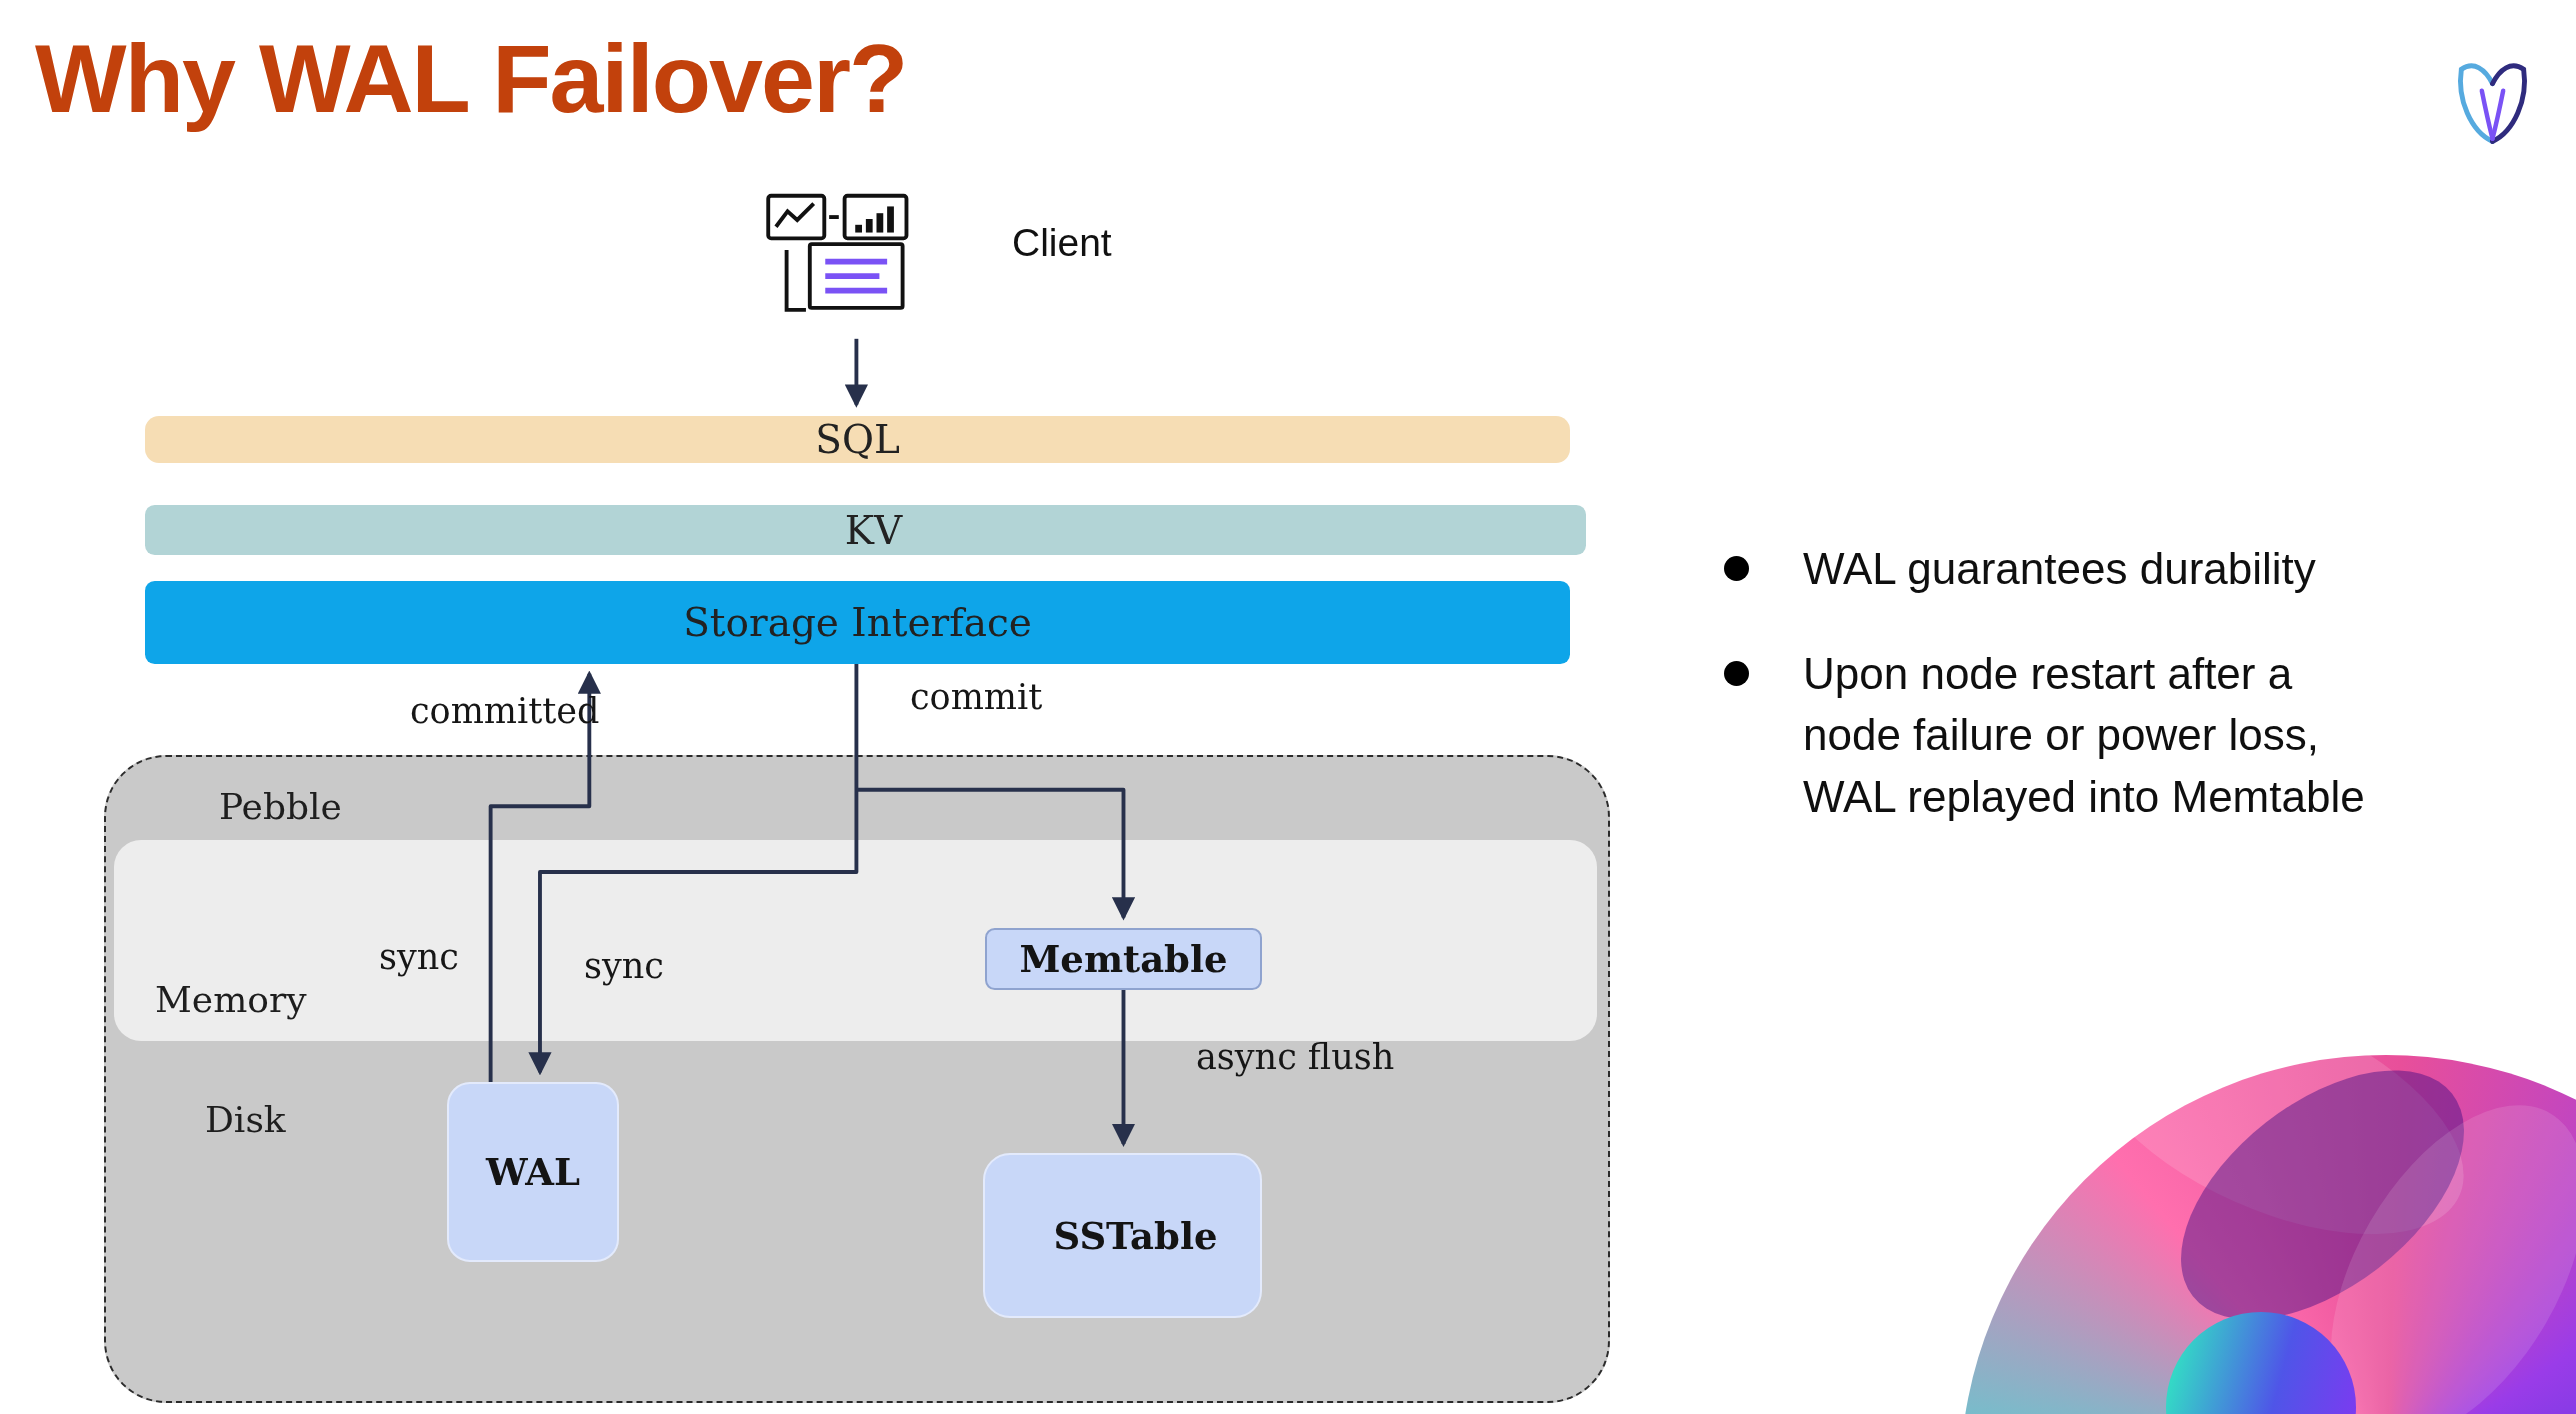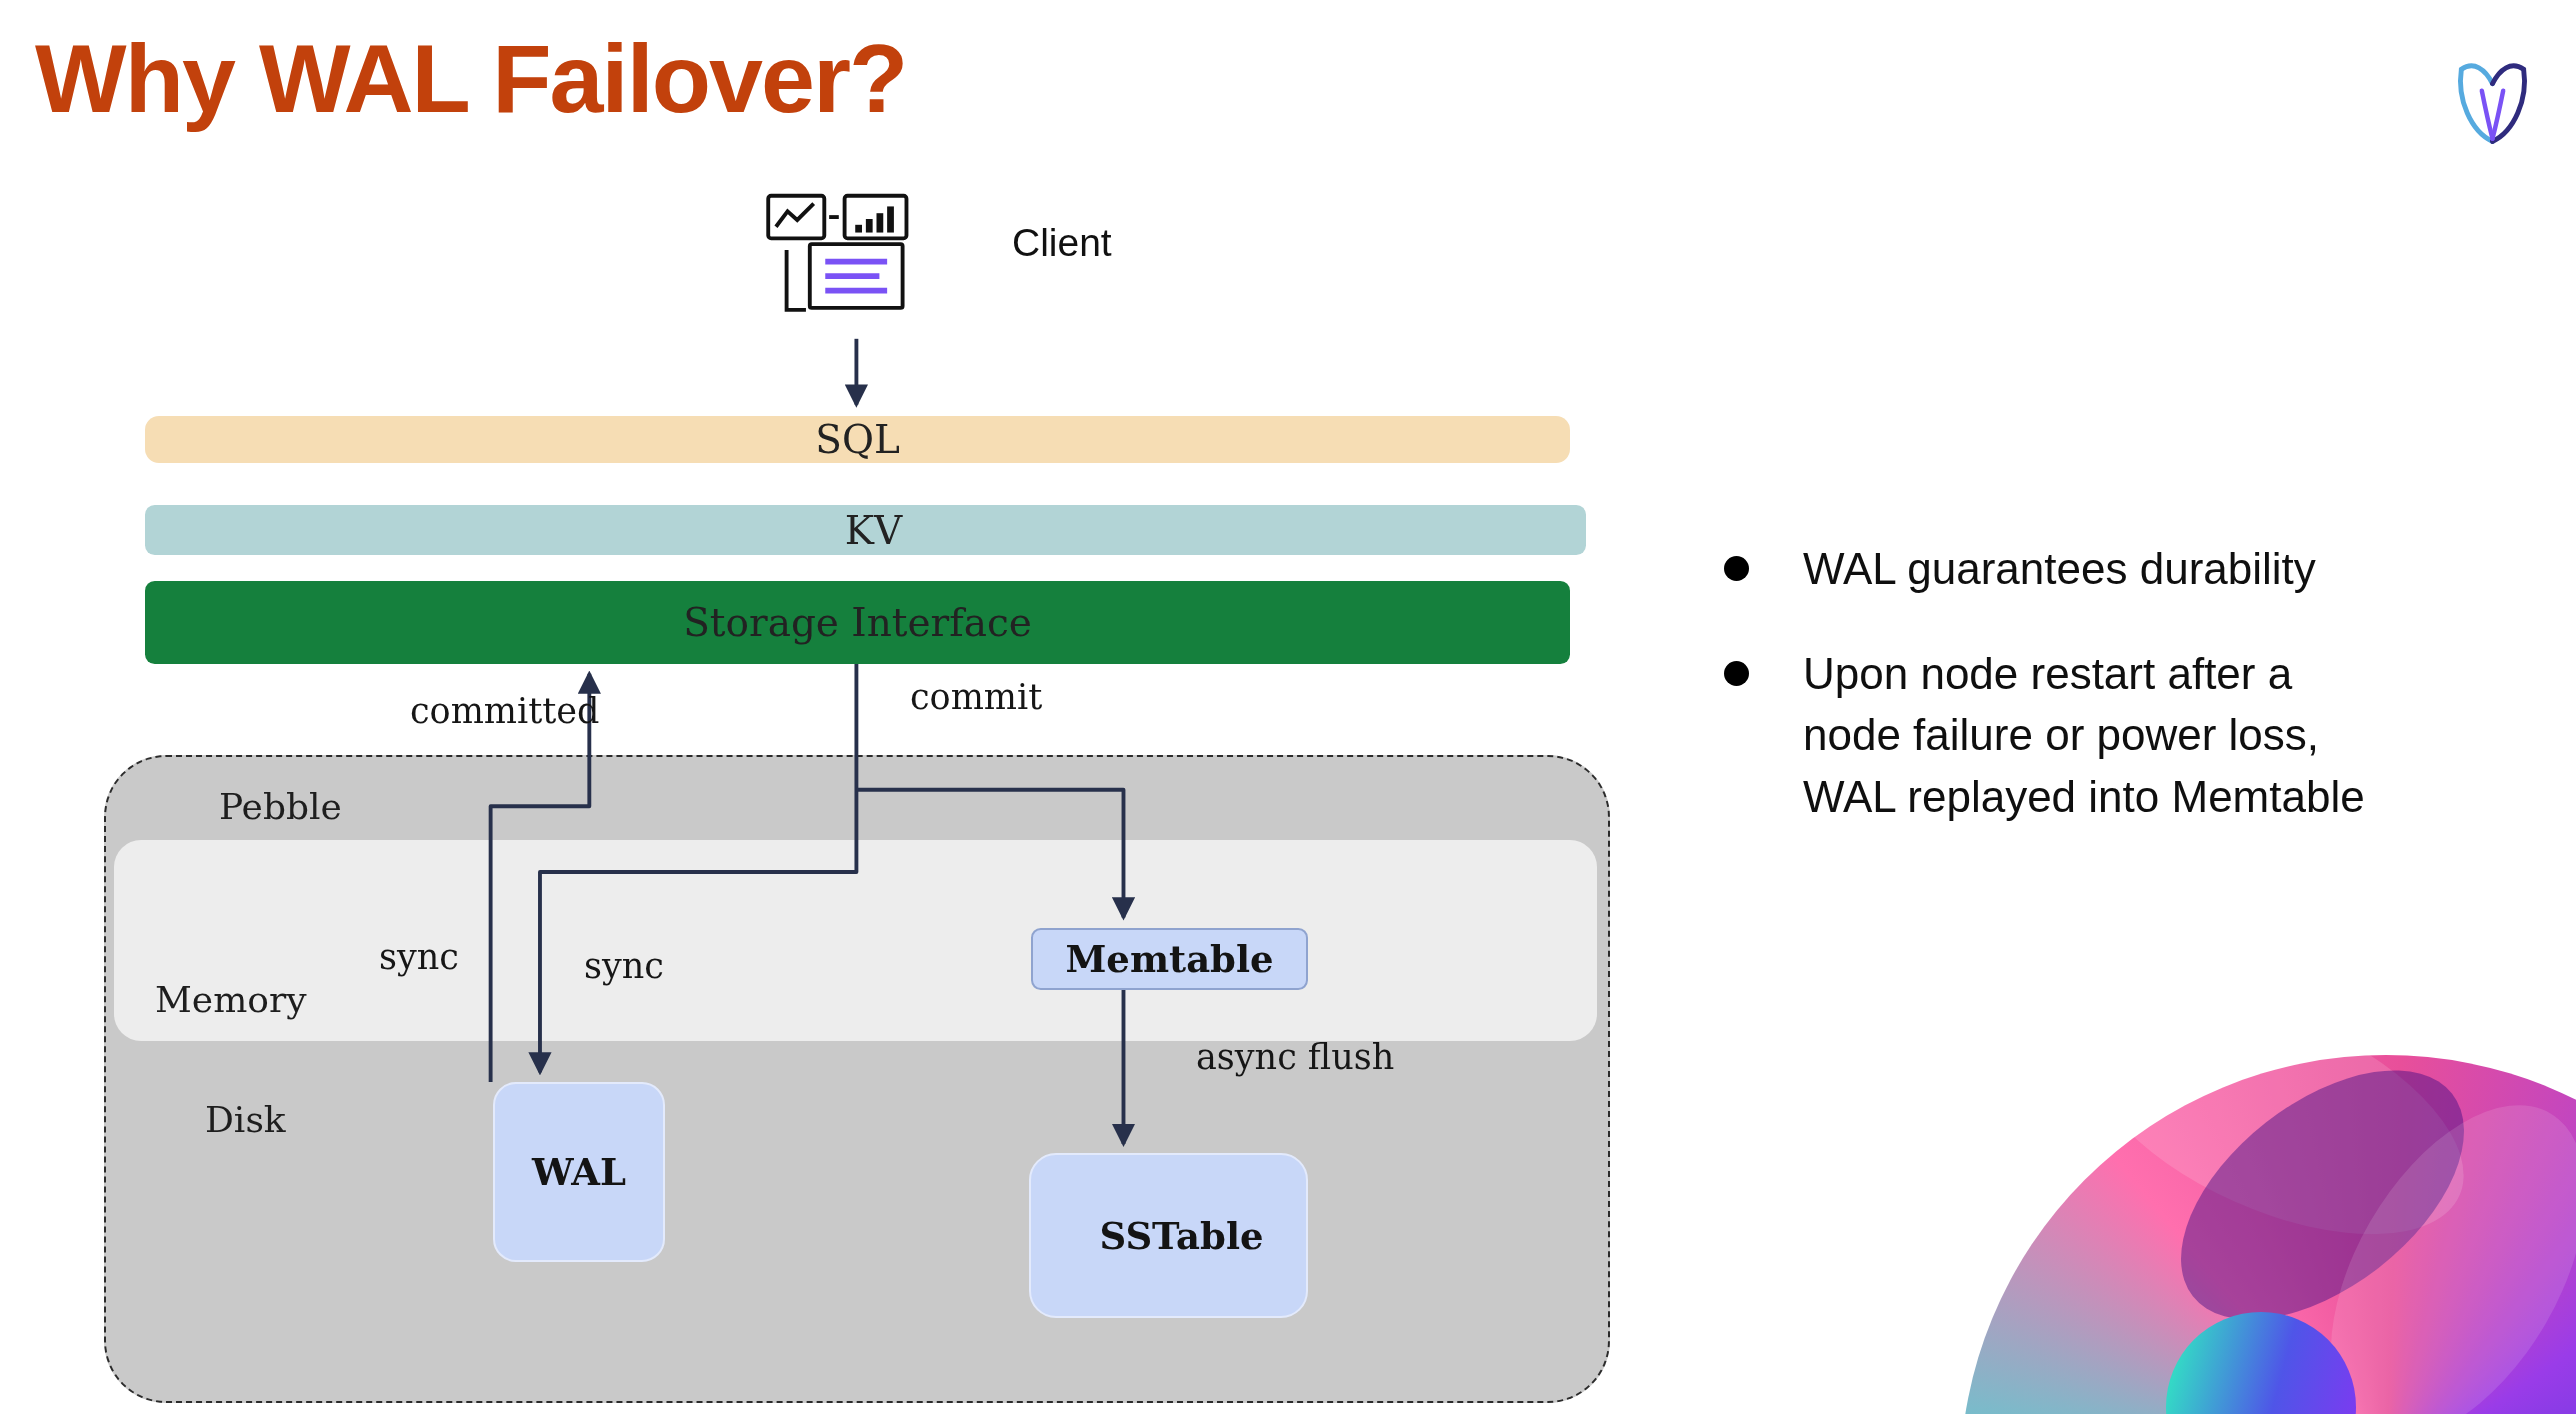--- a/index.html
+++ b/index.html
@@ -22,21 +22,21 @@
           border:2.9px dashed #2b2b2b;border-radius:62px;box-sizing:border-box;}
   .memory-band{position:absolute;left:114px;top:840px;width:1483px;height:201px;border-radius:27px;}
   .region-label{position:absolute;font-family:"DejaVu Serif",serif;font-size:36px;color:#1e1e1e;}
   #lbl-pebble{left:219px;top:786px;}
   #lbl-memory{left:155px;top:979px;}
   #lbl-disk{left:205px;top:1099px;}
 
   
   .node{position:absolute;display:flex;align-items:center;justify-content:center;
         font-family:"DejaVu Serif",serif;font-weight:bold;font-size:37px;color:#141414;
-        box-sizing:border-box;margin-left:46px;}
+        box-sizing:border-box;}
   #node-wal{left:447px;top:1082px;width:172px;height:180px;border-radius:23px;border:2.9px solid #e3eafc;}
   #node-memtable{left:985px;top:928px;width:277px;height:62px;border-radius:9.7px;border:2.9px solid #8fa3cf;}
   #node-sstable{left:983px;top:1153px;width:279px;height:165px;border-radius:27px;border:2.9px solid #e3eafc;}
 
   
   .edge-label{position:absolute;font-family:"DejaVu Serif",serif;font-size:35px;color:#161616;}
   #lbl-committed{left:410px;top:691px;}
   #lbl-commit{left:910px;top:677px;}
   #lbl-sync-left{left:379px;top:937px;}
   #lbl-sync-right{left:584px;top:946px;}
@@ -100,21 +100,21 @@
     <polyline points="22,62 22,124 42,124" stroke="#111" stroke-width="4" fill="none"></polyline>
     <rect x="46" y="56" width="96" height="66" rx="2" stroke="#111" stroke-width="4" fill="#fff"></rect>
     <line x1="62" y1="74" x2="126" y2="74" stroke="#7a52f5" stroke-width="6"></line>
     <line x1="62" y1="89" x2="118" y2="89" stroke="#7a52f5" stroke-width="6"></line>
     <line x1="62" y1="104" x2="126" y2="104" stroke="#7a52f5" stroke-width="6"></line>
   </svg>
   <div class="client-label">Client</div>
 
   <div class="layer-bar" id="bar-sql" style="background-color: rgb(246, 221, 180);">SQL</div>
   <div class="layer-bar" id="bar-kv" style="background-color: rgb(178, 212, 214);">KV</div>
-  <div class="layer-bar" id="bar-storage" style="background-color: #15803d;">Storage Interface</div>
+  <div class="layer-bar" id="bar-storage" style="background-color: #0ea5e9;">Storage Interface</div>
 
   <div class="pebble" style="background-color: rgb(201, 201, 201);"></div>
   <div class="memory-band" style="background-color: rgb(237, 237, 237);"></div>
 
   <div class="region-label" id="lbl-pebble">Pebble</div>
   <div class="region-label" id="lbl-memory">Memory</div>
   <div class="region-label" id="lbl-disk">Disk</div>
 
   <div class="node" id="node-wal" style="background-color: rgb(200, 215, 248);">WAL</div>
   <div class="node" id="node-memtable" style="background-color: rgb(200, 215, 248);">Memtable</div>

